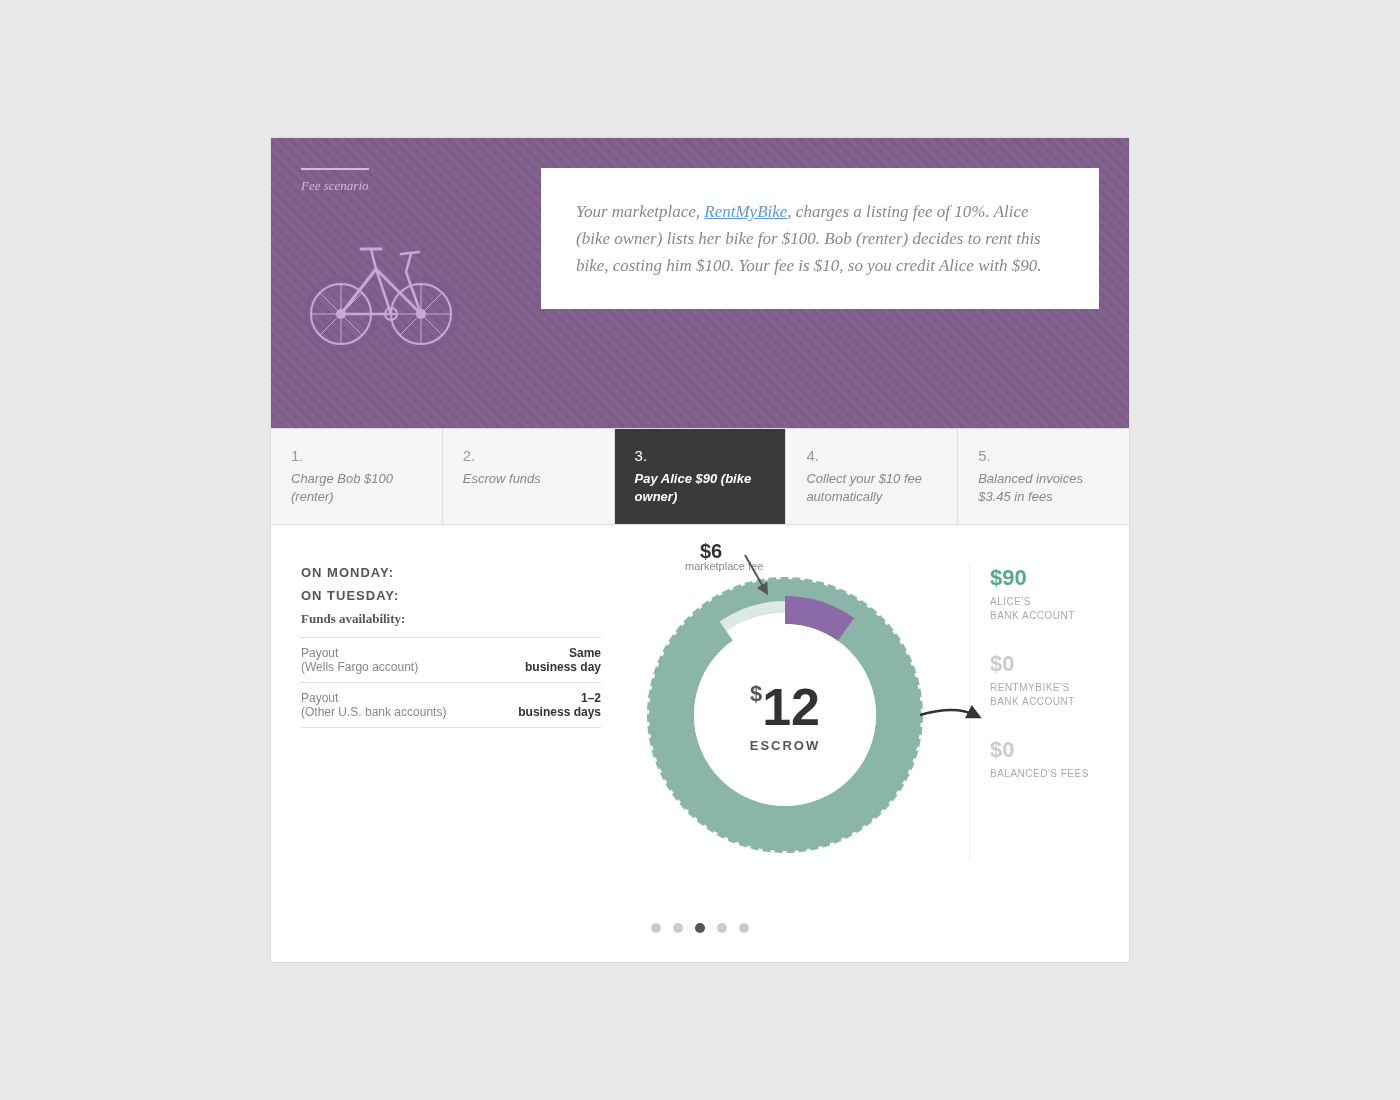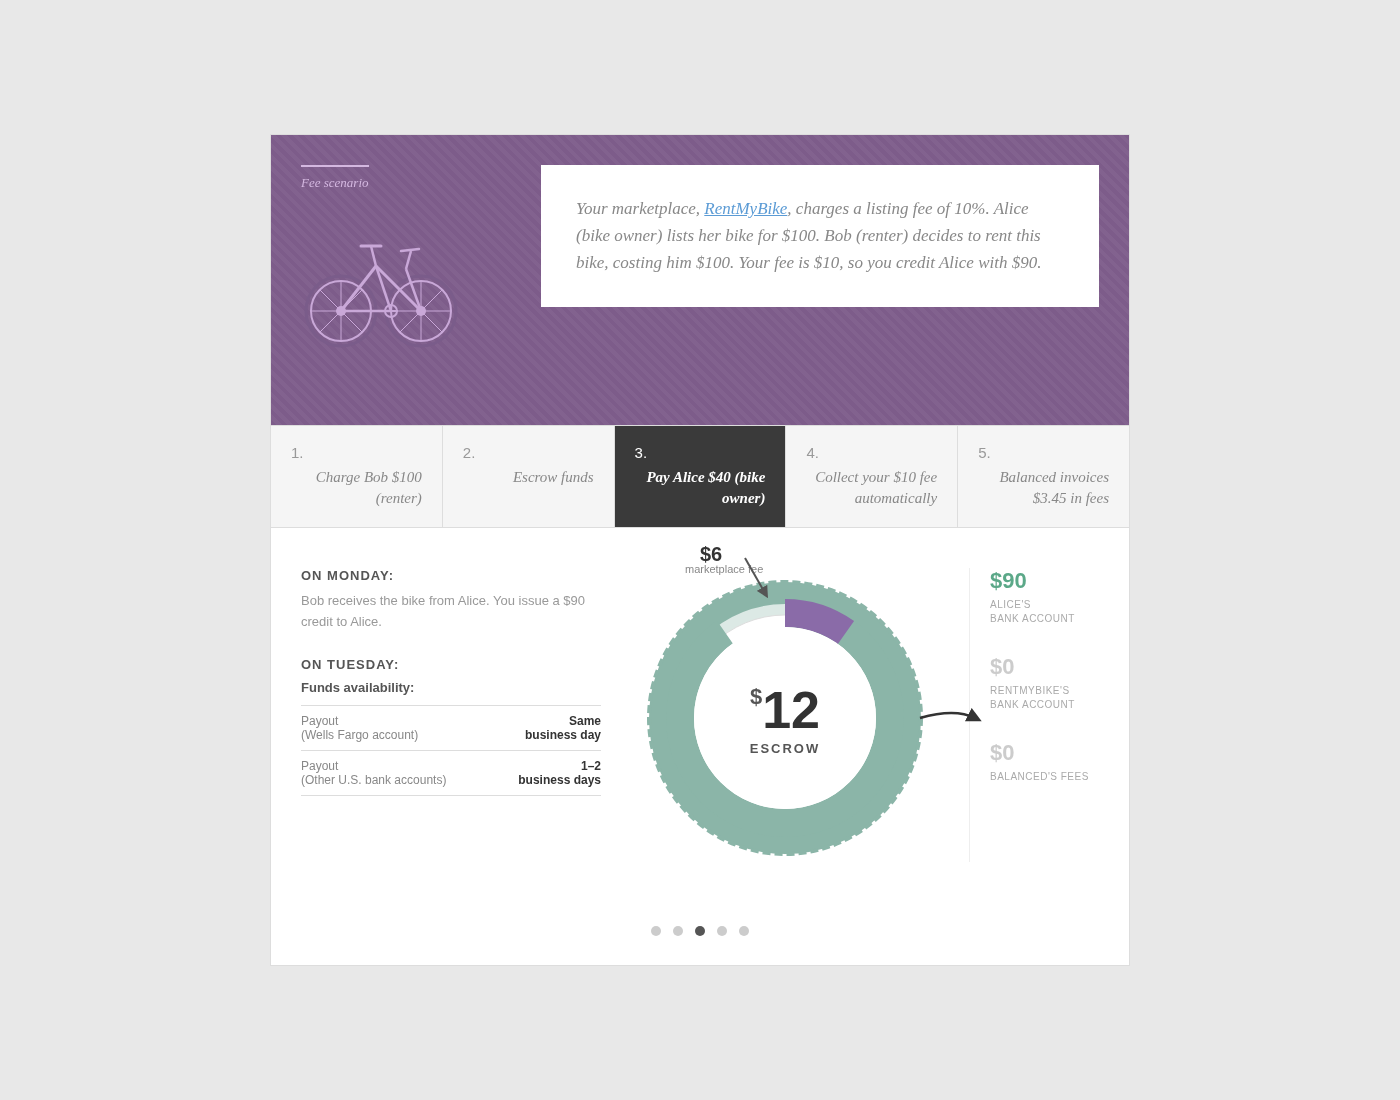--- a/index.html
+++ b/index.html
@@ -94,25 +94,24 @@
       color: white;
     }
     .step-number {
       color: #999;
       font-size: 15px;
       margin-bottom: 6px;
       font-family: Arial, sans-serif;
     }
     .step-text {
       color: #888;
-      font-size: 15px;
+      font-size: 13px;
       line-height: 1.4;
-      font-family: Liberation Serif, serif;
+      font-family: Liberation Sans, sans-serif;
       font-style: italic;
-      text-align: right;
     }
     .step-item.active .step-text {
       font-style: italic;
       font-weight: bold;
     }
     
     .content-section {
       display: flex;
       padding: 40px 30px;
       gap: 30px;
@@ -135,21 +134,21 @@
       font-family: Arial, sans-serif;
       font-size: 13px;
       line-height: 1.6;
       margin-bottom: 24px;
     }
     .day-desc .ach-link {
       color: #5b9bd5;
       text-decoration: none;
     }
     .funds-table-label {
-      font-family: Liberation Sans, sans-serif;
+      font-family: Liberation Serif, serif;
       font-size: 13px;
       font-weight: bold;
       color: #555;
       margin-bottom: 10px;
     }
     .funds-table {
       border-top: 1px solid #ddd;
       width: 100%;
     }
     .funds-row {
@@ -317,37 +316,36 @@
       <div class="step-item">
         <div class="step-number">1.</div>
         <div class="step-text">Charge Bob $100 (renter)</div>
       </div>
       <div class="step-item">
         <div class="step-number">2.</div>
         <div class="step-text">Escrow funds</div>
       </div>
       <div class="step-item active">
         <div class="step-number">3.</div>
-        <div class="step-text">Pay Alice $40 (bike owner)</div>
+        <div class="step-text">Pay Alice $90 (bike owner)</div>
       </div>
       <div class="step-item">
         <div class="step-number">4.</div>
         <div class="step-text">Collect your $10 fee automatically</div>
       </div>
       <div class="step-item">
         <div class="step-number">5.</div>
         <div class="step-text">Balanced invoices $3.45 in fees</div>
       </div>
     </div>
 
     <div class="content-section">
 
       <div class="left-content">
         <div class="day-label">On Monday:</div>
-        <div class="day-desc">Bob receives the bike from Alice. You issue a $90 credit to Alice.</div>
 
         <div class="day-label">On Tuesday:</div>
 
         <div class="funds-table-label">Funds availability:</div>
         <div class="funds-table">
           <div class="funds-row">
             <div class="funds-row-label">Payout<br>(Wells Fargo account)</div>
             <div class="funds-row-value">Same<br>business day</div>
           </div>
           <div class="funds-row">

